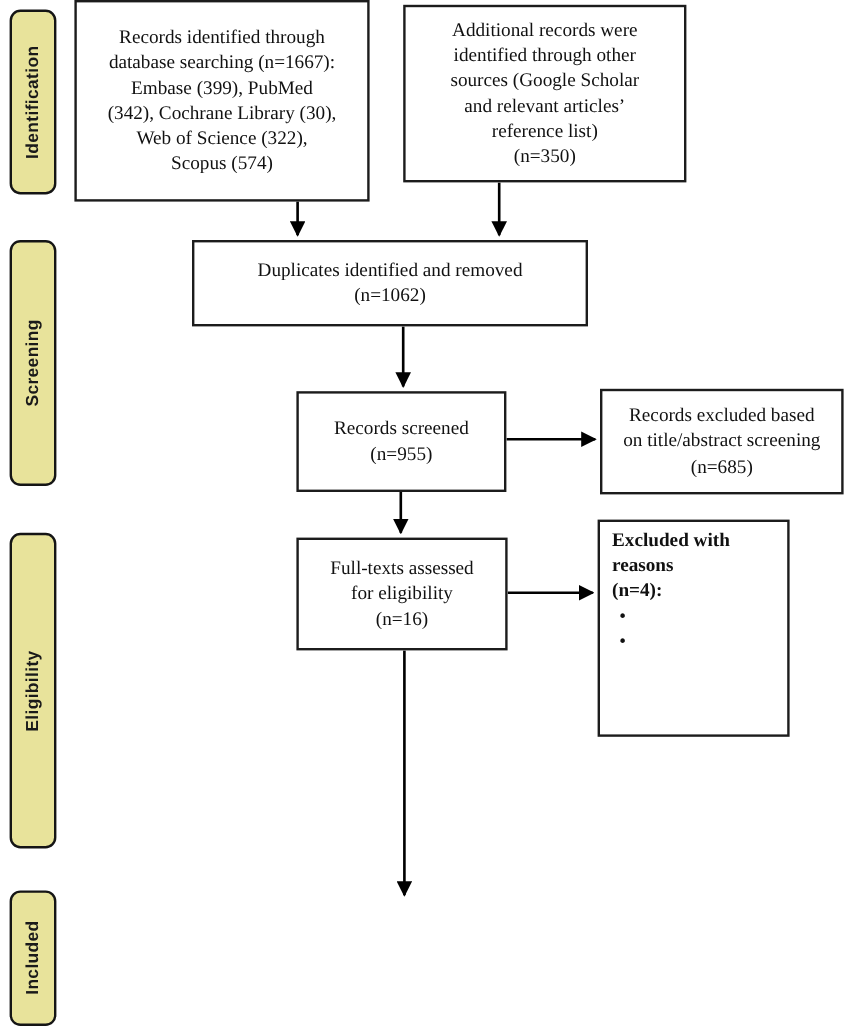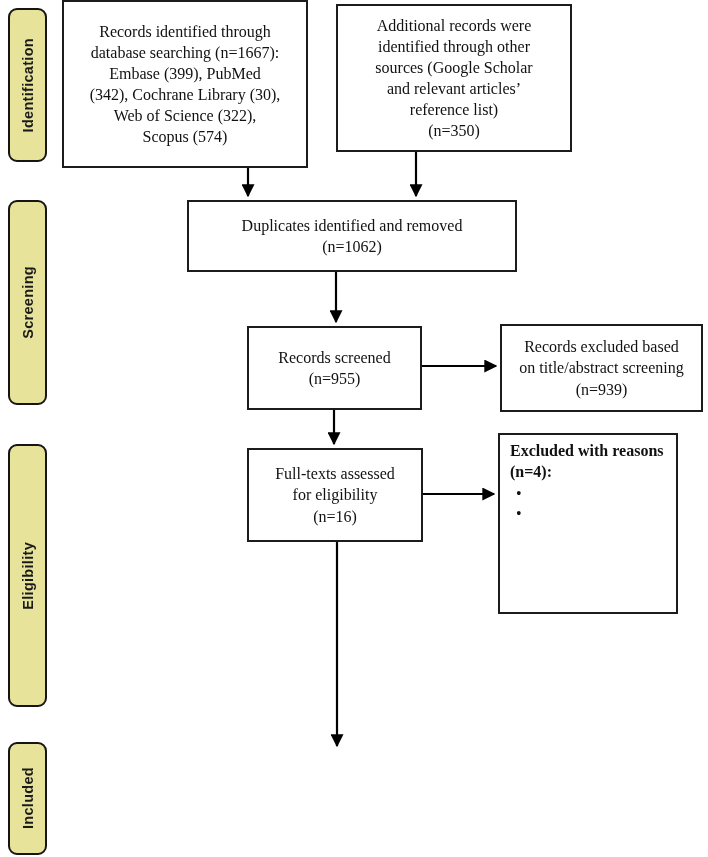--- a/index.html
+++ b/index.html
@@ -53,30 +53,30 @@
     align-items: center;
     justify-content: center;
     text-align: center;
     font-size: 16px;
     line-height: 1.32;
     white-space: pre-line;
     padding: 3px 5px;
   }
   .box-database    { left: 62px;  top: 0;   width: 246px; height: 168px; }
   .box-other       { left: 336px; top: 4px;   width: 236px; height: 148px; text-align: center; }
-  .box-duplicates  { left: 187px; top: 200px; width: 330px; height: 72px;  }
+  .box-duplicates  { left: 160px; top: 200px; width: 330px; height: 72px;  }
   .box-screened    { left: 247px; top: 326px; width: 175px; height: 84px;  }
   .box-excluded    { left: 500px; top: 324px; width: 203px; height: 88px;  }
   .box-fulltext    { left: 247px; top: 448px; width: 176px; height: 94px; justify-content: center;  }
   .box-included    { left: 190px; top: 750px; width: 289px; height: 100px; }
 
   
   .box-reasons {
     position: absolute;
-    left: 498px; top: 433px; width: 180px; height: 181px;
+    left: 498px; top: 433px; width: 160px; height: 181px;
     background: #ffffff;
     border: 2px solid #1c1c1c;
     padding: 6px 6px 4px 10px;
     font-size: 16px;
     line-height: 1.3;
     text-align: left;
   }
   .box-reasons .reasons-title {
     font-weight: bold;
     white-space: pre-line;
@@ -155,21 +155,21 @@
   </div>
 
   <div class="fbox box-screened">
     <span>Records screened
 (n=955)</span>
   </div>
 
   <div class="fbox box-excluded">
     <span>Records excluded based
 on title/abstract screening
-(n=939)</span>
+(n=685)</span>
   </div>
 
   <div class="fbox box-fulltext">
     <span>Full-texts assessed
 for eligibility
 (n=16)</span>
   </div>
 
   <div class="box-reasons">
     <div class="reasons-title">Excluded with reasons

